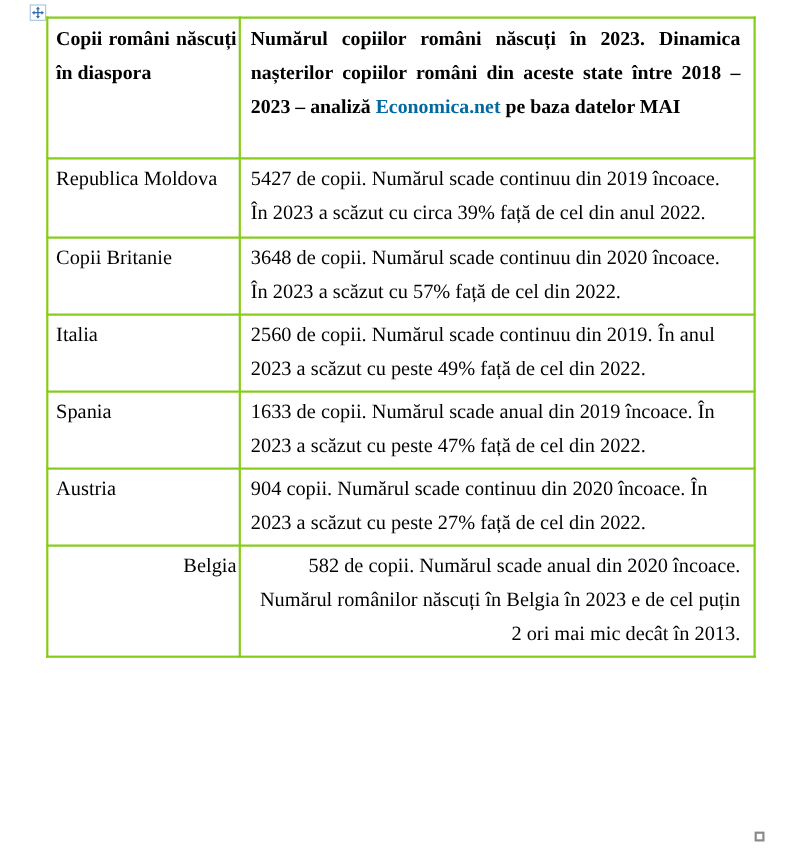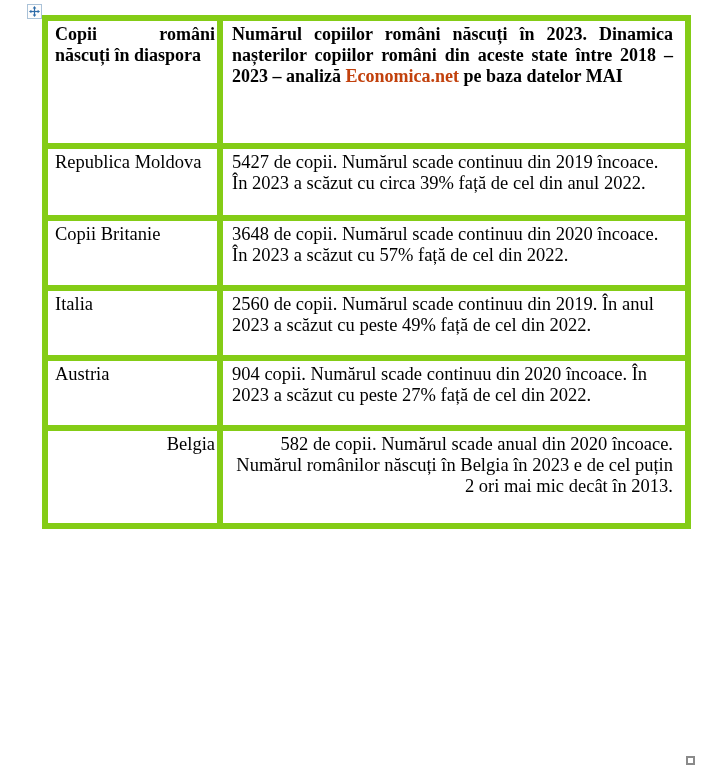--- a/index.html
+++ b/index.html
@@ -28,23 +28,23 @@
   table.doc-table {
     position: absolute;
     left: 42px; top: 15px;
     width: 643px;
     border-collapse: collapse;
     table-layout: fixed;
   }
   table.doc-table col.c1 { width: 175px; }
   table.doc-table col.c2 { width: 468px; }
   table.doc-table td {
-    border: 6px solid #84cc16;
+    border: 2px solid #84cc16;
     vertical-align: top;
-    line-height: 21px;
+    line-height: 31px;
     overflow: hidden;
   }
   td.country-cell {
     padding: 3px 2px 3px 7px;
     font-size: 18.5px;
   }
   td.desc-cell {
     padding: 3px 12px 3px 9px;
     font-size: 18.5px;
   }
@@ -92,34 +92,38 @@
   </div>
 
   <table class="doc-table">
     <colgroup>
         <col class="c1">
         <col class="c2">
       </colgroup>
     <tbody>
       <tr class="header-row">
         <td class="country-cell">Copii români născuți în diaspora</td>
-        <td class="desc-cell"><span>Numărul copiilor români născuți în 2023. Dinamica nașterilor copiilor români din aceste state între 2018 – 2023 – analiză </span><a class="econ-link" style="color:#c2410c">Economica.net</a><span> pe baza datelor MAI</span></td>
+        <td class="desc-cell"><span>Numărul copiilor români născuți în 2023. Dinamica nașterilor copiilor români din aceste state între 2018 – 2023 – analiză </span><a class="econ-link" style="color:#0369a1">Economica.net</a><span> pe baza datelor MAI</span></td>
       </tr>
 
       <tr class="r-lg">
         <td class="country-cell">Republica Moldova</td>
         <td class="desc-cell">5427 de copii. Numărul scade continuu din 2019 încoace. În 2023 a scăzut cu circa 39% față de cel din anul 2022.</td>
       </tr>
       <tr class="r-md">
         <td class="country-cell">Copii Britanie</td>
         <td class="desc-cell">3648 de copii.  Numărul scade continuu din 2020 încoace. În 2023 a scăzut cu 57% față de cel din 2022.</td>
       </tr>
       <tr class="r-md">
         <td class="country-cell">Italia</td>
         <td class="desc-cell">2560 de copii. Numărul scade continuu din 2019. În anul 2023 a scăzut cu peste 49% față de cel din 2022.</td>
+      </tr>
+      <tr class="r-md">
+        <td class="country-cell">Spania</td>
+        <td class="desc-cell">1633 de copii. Numărul scade anual din 2019 încoace. În 2023 a scăzut cu peste 47% față de cel din 2022.</td>
       </tr>
       <tr class="r-md">
         <td class="country-cell">Austria</td>
         <td class="desc-cell">904 copii. Numărul scade continuu din 2020 încoace. În 2023 a scăzut cu peste 27% față de cel din 2022.</td>
       </tr>
       <tr class="r-xl">
         <td class="country-cell">Belgia</td>
         <td class="desc-cell">582 de copii. Numărul scade anual din 2020 încoace. Numărul românilor născuți în Belgia în 2023 e de cel puțin 2 ori mai mic decât în 2013.</td>
       </tr>
     </tbody>

